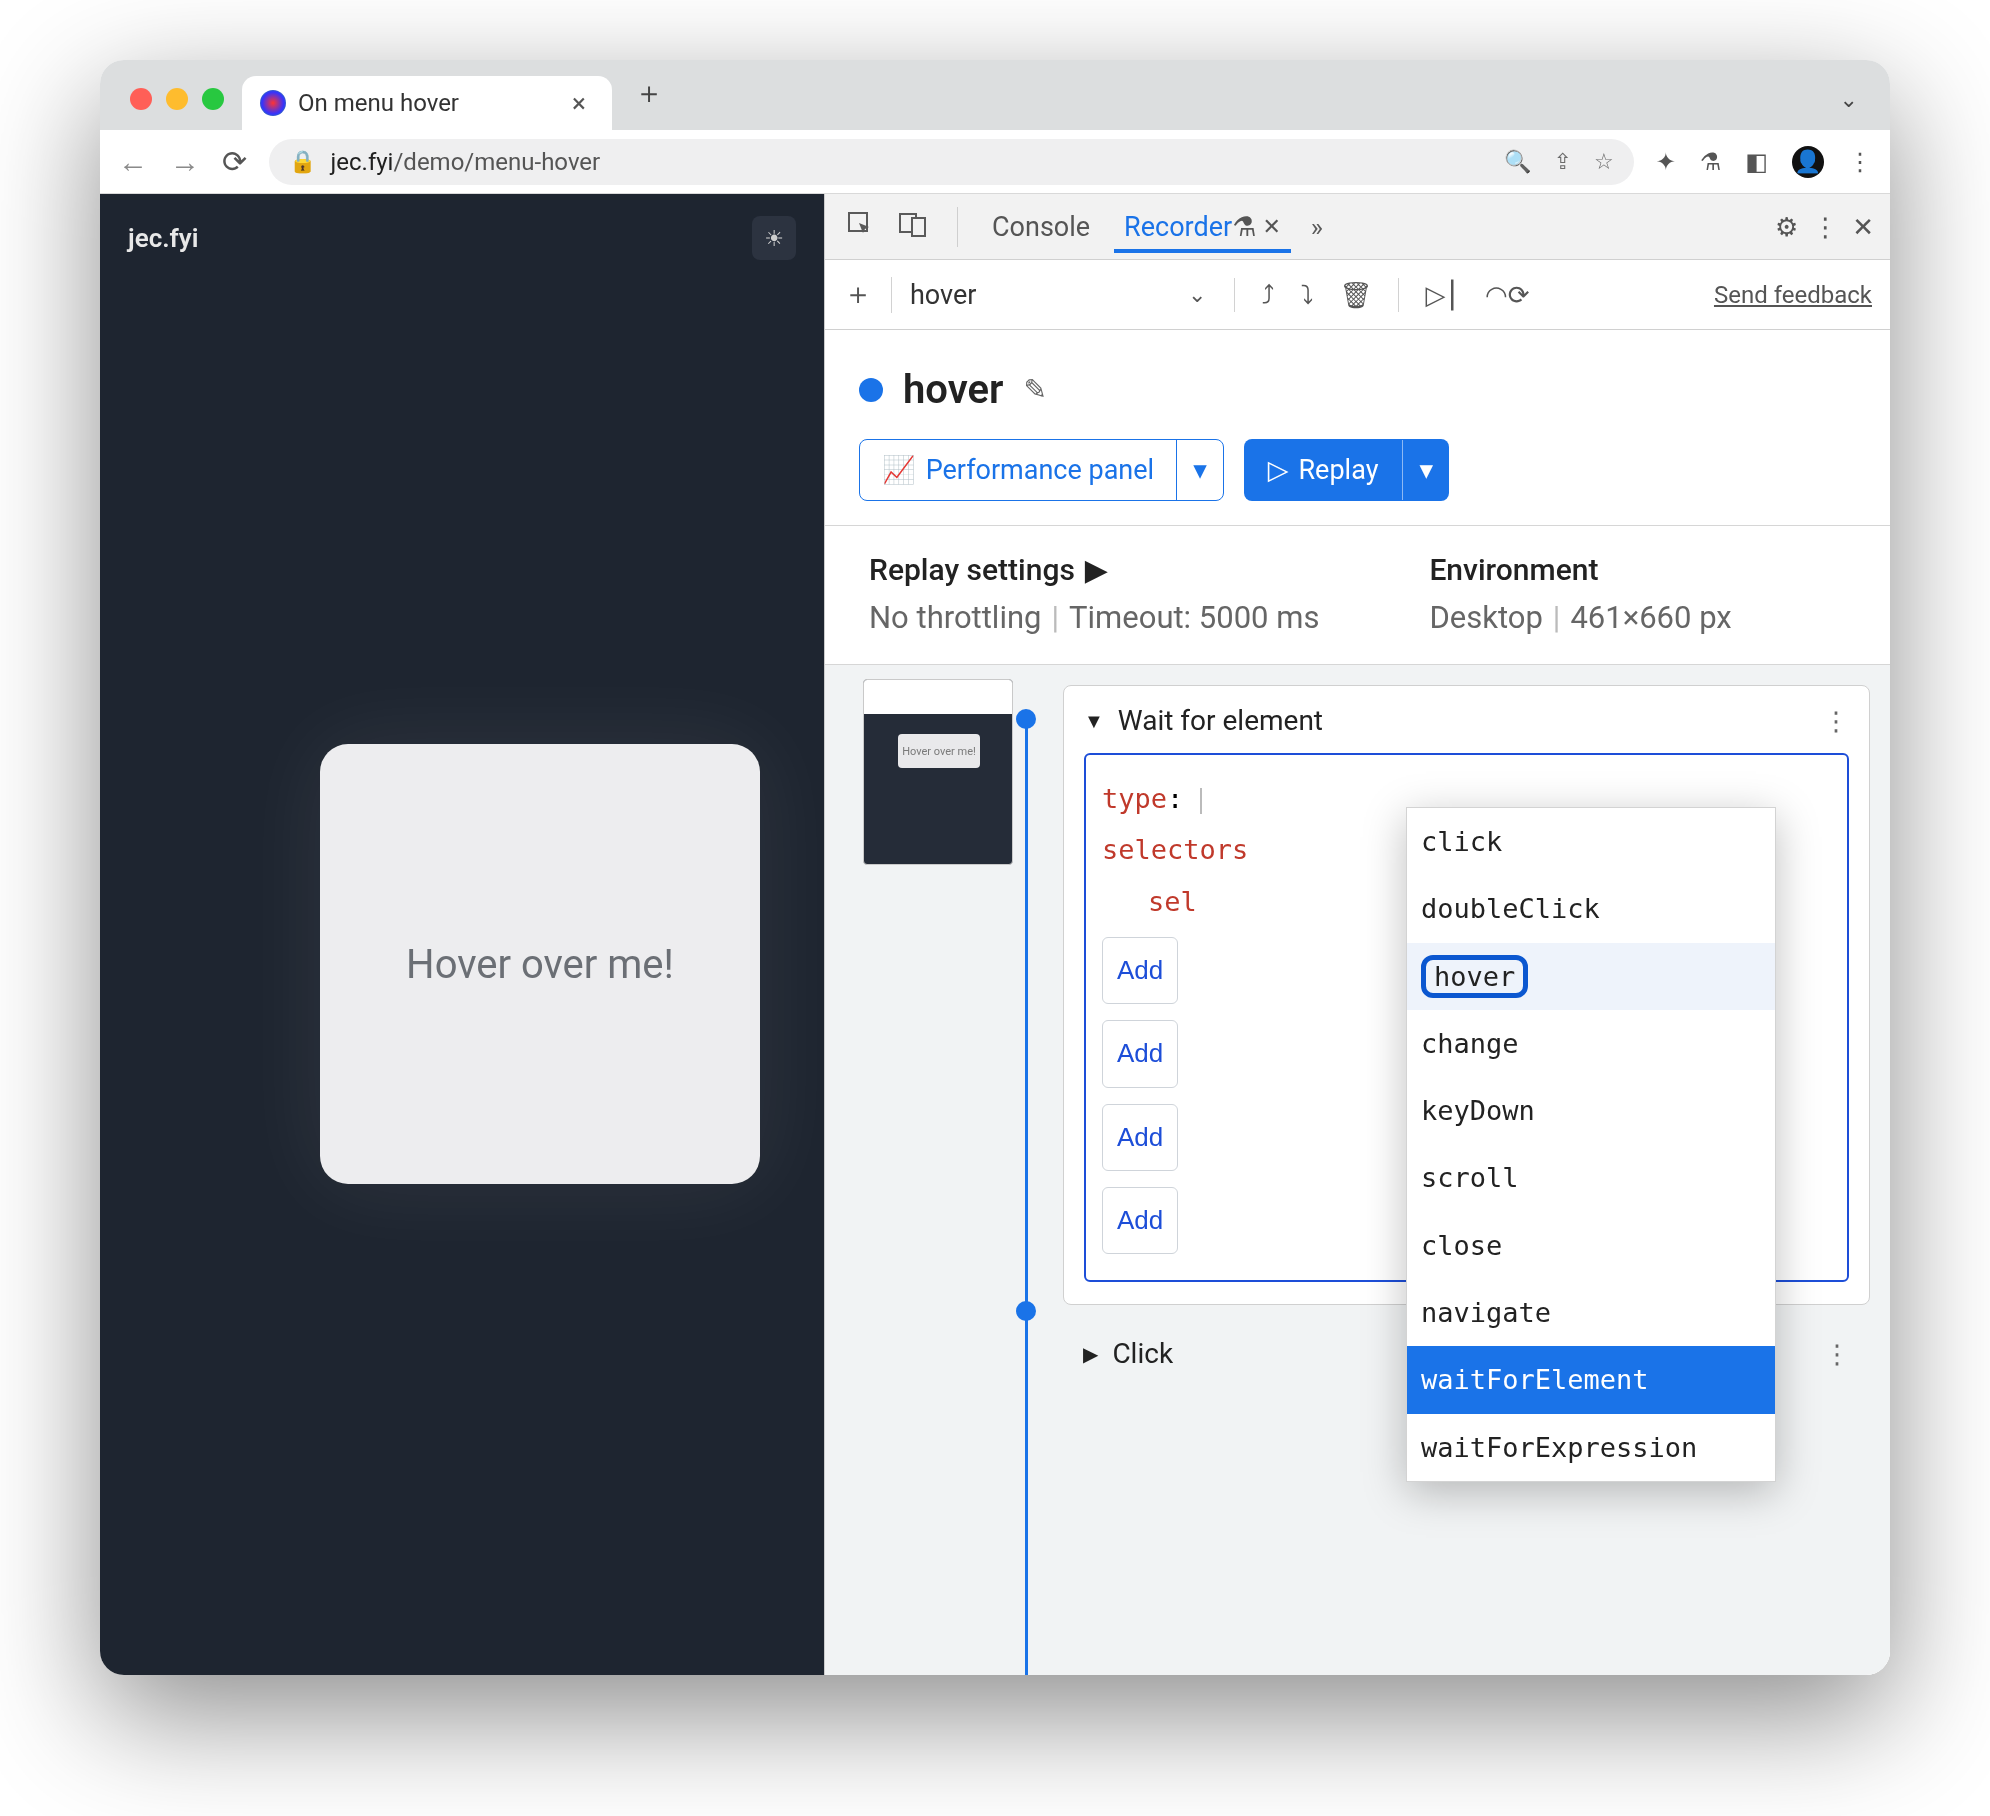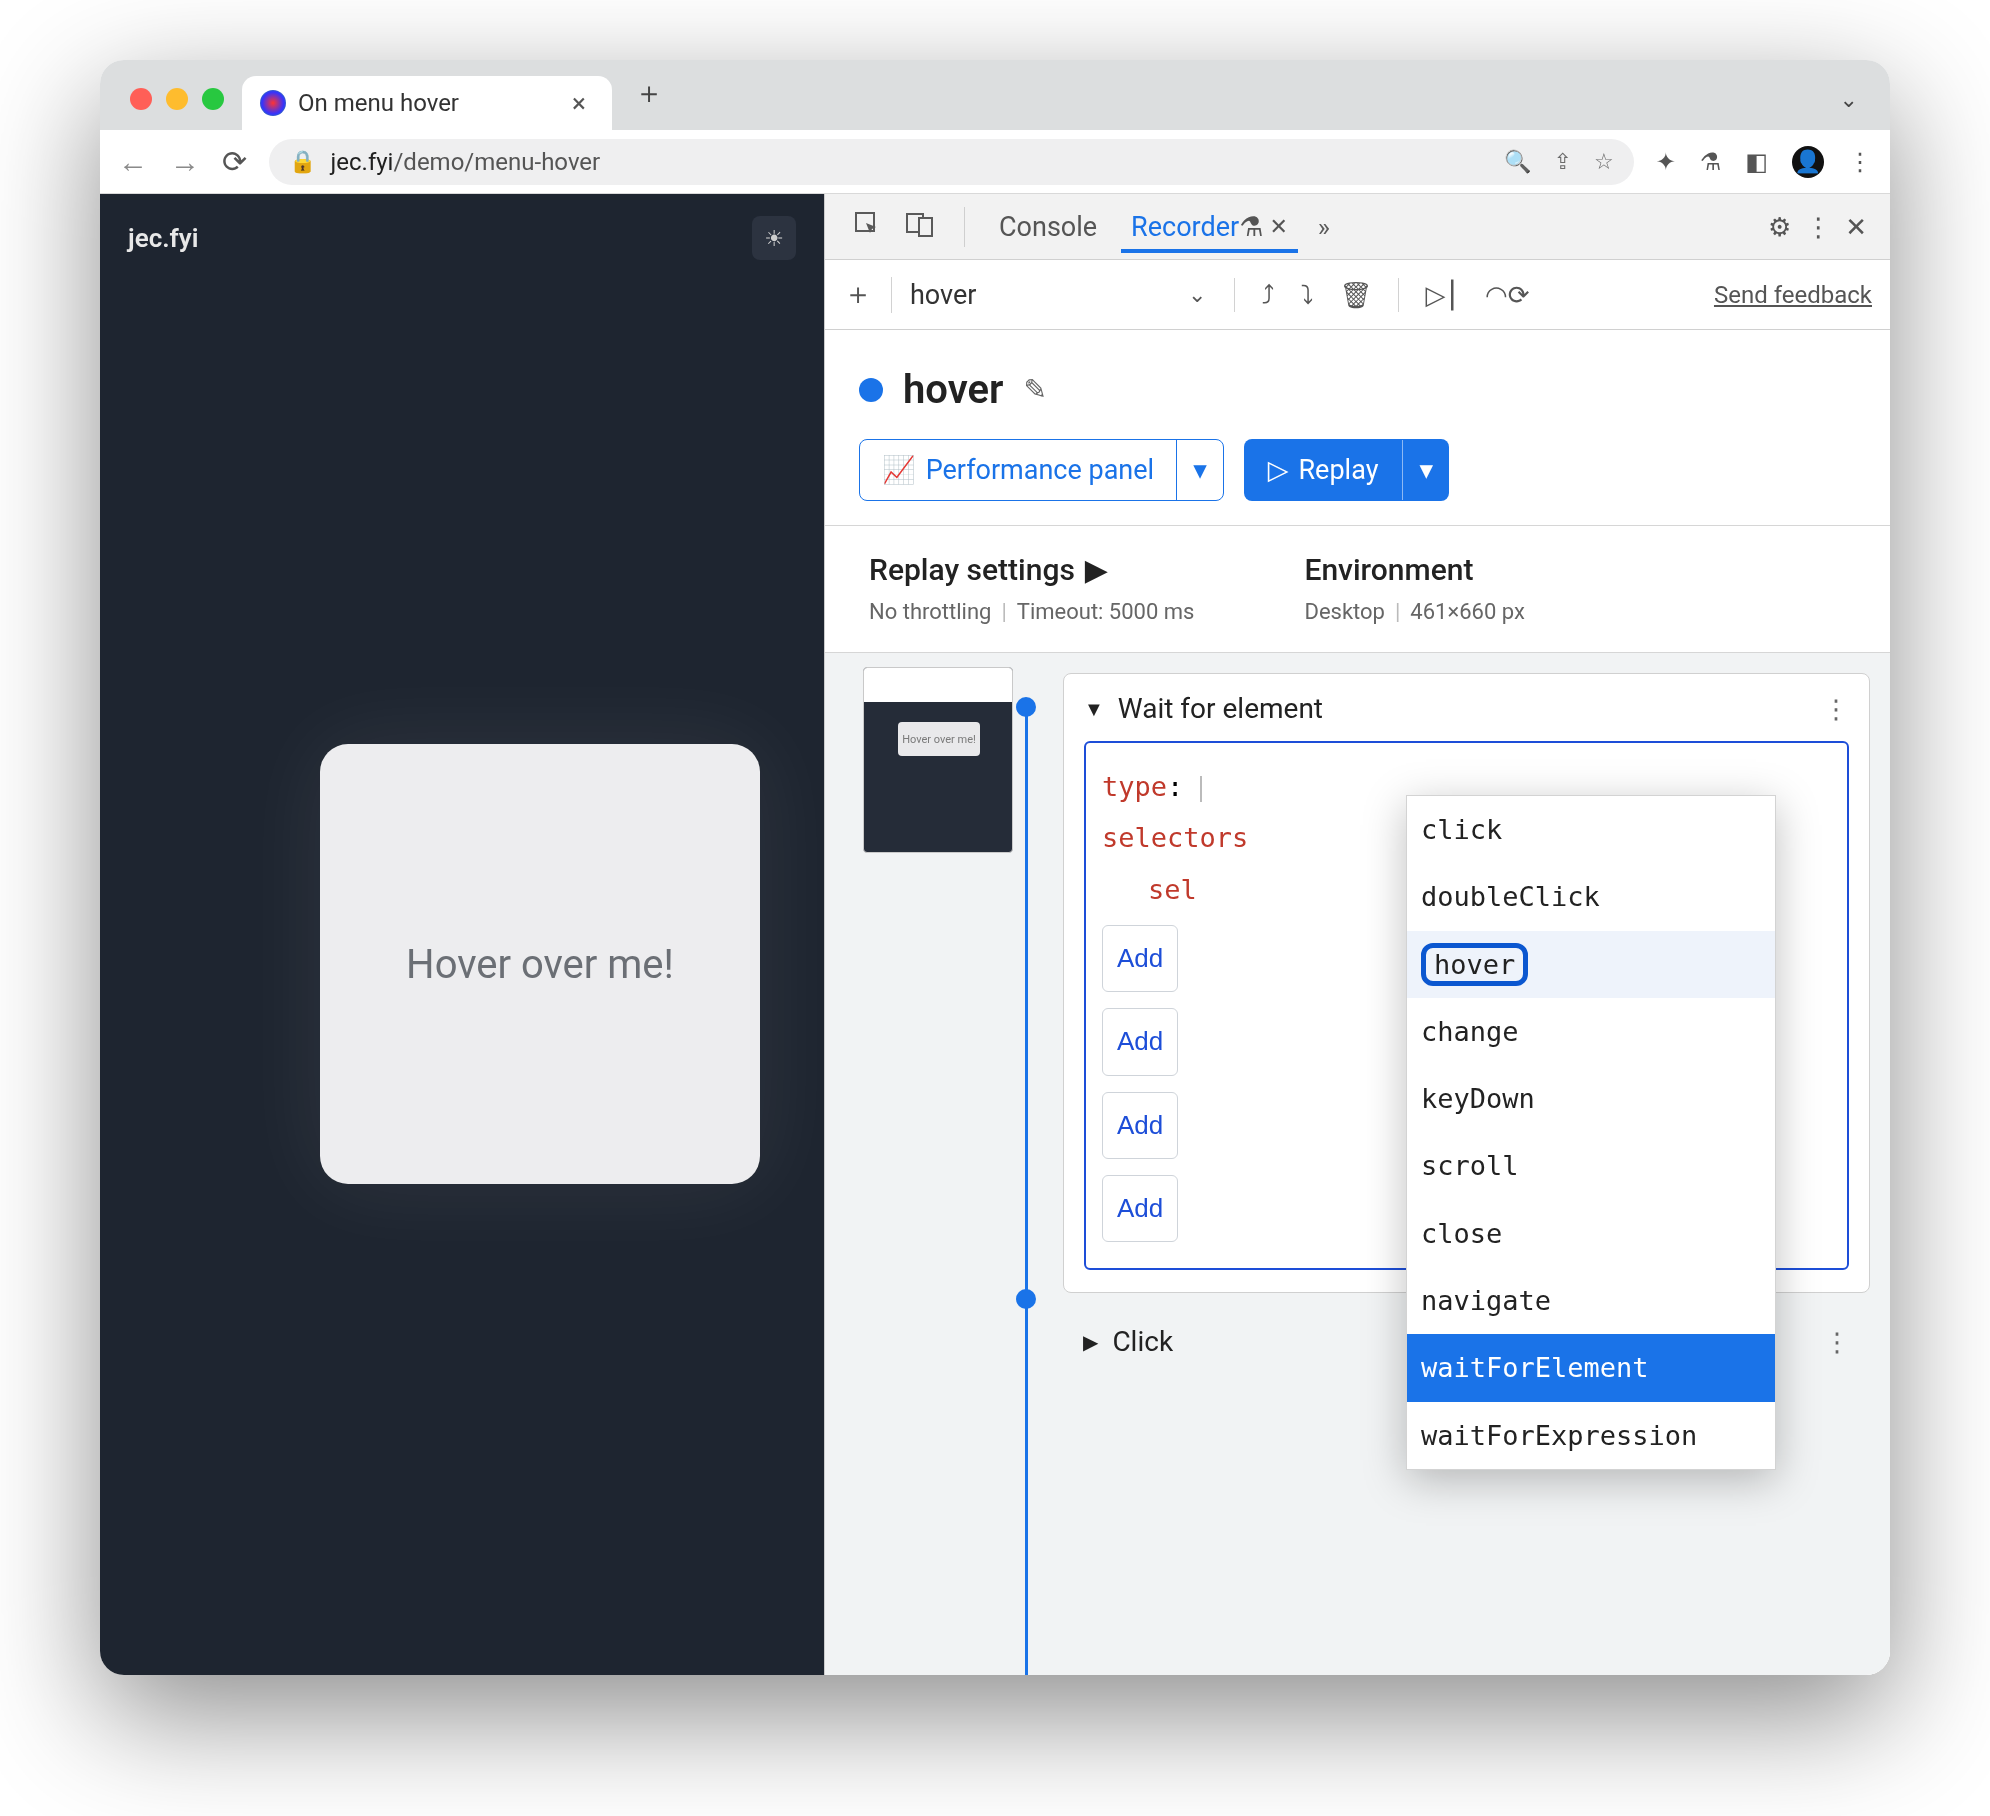--- a/index.html
+++ b/index.html
@@ -35,21 +35,21 @@
   .body{display:flex;height:calc(100% - 134px);}
   .leftpane{width:724px;background:#1e2530;position:relative;color:#fff;}
   .lp-head{display:flex;justify-content:space-between;align-items:center;padding:22px 28px;}
   .lp-head .brand{font-size:26px;font-weight:600;color:#e8e8e8;}
   .lp-head .sun{width:44px;height:44px;background:#2c3340;border-radius:8px;display:flex;align-items:center;justify-content:center;font-size:22px;color:#cfcfcf;}
   .hoverbox{position:absolute;left:220px;top:550px;width:440px;height:440px;background:#ededef;border-radius:28px;display:flex;align-items:center;justify-content:center;color:#6b6f75;font-size:40px;box-shadow:0 0 90px rgba(255,255,255,0.08);}
   
   .rightpane{flex:1;background:#fff;display:flex;flex-direction:column;border-left:1px solid #ccc;}
 
   
-  .dtrow{height:66px;border-bottom:1px solid #d0d0d0;display:flex;align-items:center;padding:0 23px;gap:14px;background:#f2f2f2;}
+  .dtrow{height:66px;border-bottom:1px solid #d0d0d0;display:flex;align-items:center;padding:0 16px;gap:14px;background:#f2f2f2;}
   .dtrow .ico{font-size:26px;color:#5a5a5a;padding:0 6px;}
   .dtrow .sep{width:1px;height:40px;background:#cfcfcf;margin:0 10px;}
   .dtrow .tabbtn{font-size:27px;color:#555;padding:10px 10px;}
   .dtrow .tabbtn.active{color:#1a73e8;border-bottom:4px solid #1a73e8;padding-bottom:6px;display:flex;gap:0;align-items:center;}
   .dtrow .tabbtn.active .flask{color:#555;}
   .dtrow .xclose{font-size:22px;color:#555;margin-left:6px;}
   .dtrow .spacer{flex:1;}
   .dtrow .gear{font-size:26px;color:#555;}
 
   
@@ -72,21 +72,21 @@
   .btn-outline{border:1.5px solid #1a73e8;border-radius:8px;display:flex;align-items:center;color:#1a73e8;font-size:27px;}
   .btn-outline .lbl{padding:14px 22px;display:flex;gap:10px;align-items:center;}
   .btn-outline .dd{border-left:1.5px solid #1a73e8;padding:14px 16px;}
   .btn-solid{background:#1a73e8;color:#fff;border-radius:8px;display:flex;align-items:center;font-size:27px;}
   .btn-solid .lbl{padding:14px 24px;display:flex;gap:10px;align-items:center;}
   .btn-solid .dd{border-left:1px solid rgba(255,255,255,0.5);padding:14px 16px;}
 
   
   .settingsrow{display:flex;border-top:1px solid #d6d6d6;border-bottom:1px solid #d6d6d6;padding:26px 44px 28px;gap:110px;}
   .settingsrow h3{font-size:30px;color:#222;font-weight:500;display:flex;align-items:center;gap:10px;}
-  .settingsrow .sub{font-size:22px;color:#666;margin-top:12px;}
+  .settingsrow .sub{font-size:31px;color:#666;margin-top:12px;}
   .settingsrow .pipe{margin:0 10px;color:#bbb;}
 
   
   .stepsarea{flex:1;background:#f1f3f4;position:relative;padding:20px 20px 40px 28px;overflow:visible;}
   .thumb{position:absolute;left:38px;top:14px;width:150px;height:186px;background:#252c38;border:1px solid #c9c9c9;border-radius:4px;overflow:hidden;}
   .thumb .topw{height:34px;background:#fff;}
   .thumb .mini{position:absolute;top:54px;left:34px;width:82px;height:34px;background:#e9e9eb;border-radius:4px;font-size:11px;color:#7a7a7a;display:flex;align-items:center;justify-content:center;}
 
   .stepcard{margin-left:210px;background:#fff;border:1px solid #d0d0d0;border-radius:8px;padding:18px 20px 0;position:relative;}
   .timeline{position:absolute;left:200px;top:48px;bottom:-80px;width:3px;background:#1a73e8;}

